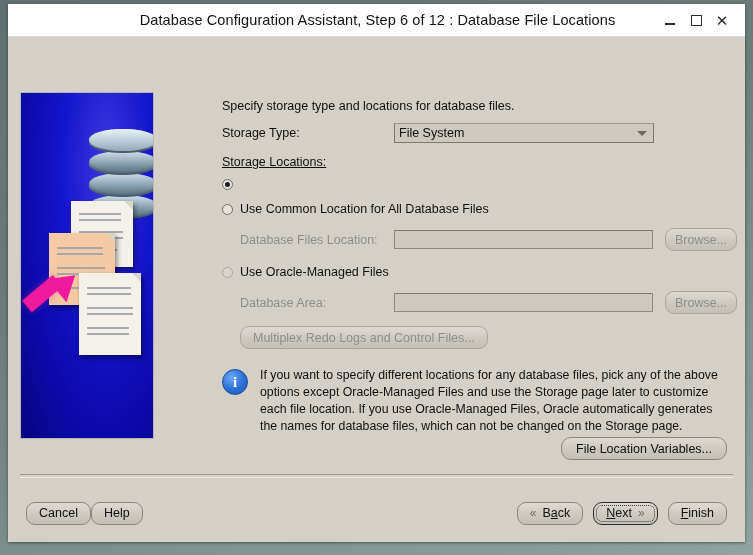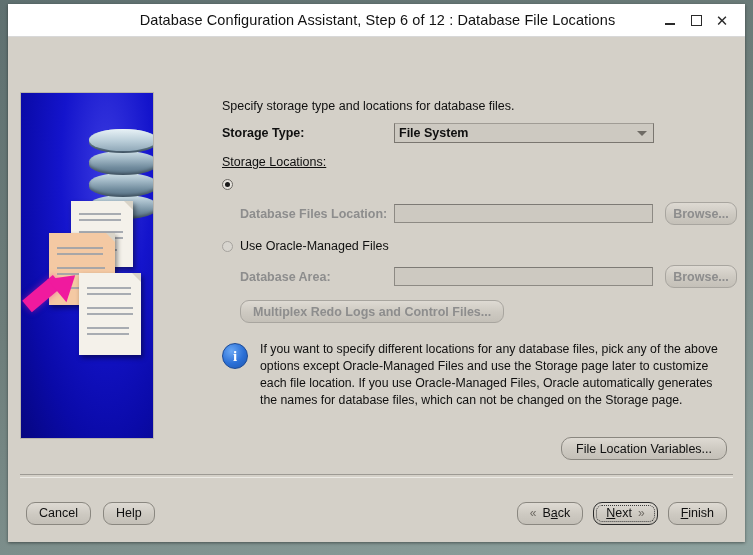--- a/index.html
+++ b/index.html
@@ -146,21 +146,21 @@
     transform: rotate(50deg);
   }
 
   
   #form {
     position: absolute;
     left: 214px; top: 62px;
     width: 515px;
   }
   .intro { font-size: 12.5px; color: #101010; margin-bottom: 10px; }
-  .row { display: flex; align-items: center; margin-bottom: 12px; font-weight: bold; }
+  .row { display: flex; align-items: center; margin-bottom: 12px; }
   .lbl { font-size: 12.5px; color: #101010; }
   .lbl.dim { color: #8d8d8d; }
 
   .fieldlabel { width: 172px; font-size: 12.5px; }
 
   select.combo, .combo {
     width: 260px; height: 20px;
     background: #cdc9c1;
     border: 1px solid #7a7670;
     border-top-color: #a09c95;
@@ -285,21 +285,21 @@
 
   
   #bottombar {
     position: absolute;
     left: 0; right: 0; top: 448px;
     height: 56px;
     display: flex; align-items: center;
     padding: 0 18px;
     box-sizing: border-box;
   }
-  .bleft { display: flex; gap: 12px; }
+  .bleft { display: flex; }
   .bright { margin-left: auto; display: flex; align-items: center; gap: 10px; }
   .navbtn { padding: 2px 12px; }
   .chev { font-size: 12px; color: #6f6b65; }
   .chev.l { margin-right: 6px; }
   .chev.r { margin-left: 6px; }
   u { text-decoration: underline; }
 </style>
 </head>
 <body>
 
@@ -377,20 +377,24 @@
             <span class="arrowdn"></span>
           </div>
         </div>
 
         <div class="secl">Storage Locations:</div>
 
         <div class="radioline">
           <span class="radio checked"></span>
         </div>
 
+        <div class="radioline">
+          <span class="radio"></span>
+          <span class="lbl">Use Common Location for All Database Files</span>
+        </div>
 
         <div class="row indent">
           <div class="lbl dim fieldlabel">Database Files Location:</div>
           <div class="txtfield"></div>
           <div class="btn dis browsebtn">Browse...</div>
         </div>
 
         <div class="radioline" style="margin-top:14px;">
           <span class="radio dis"></span>
           <span class="lbl">Use Oracle-Managed Files</span>

